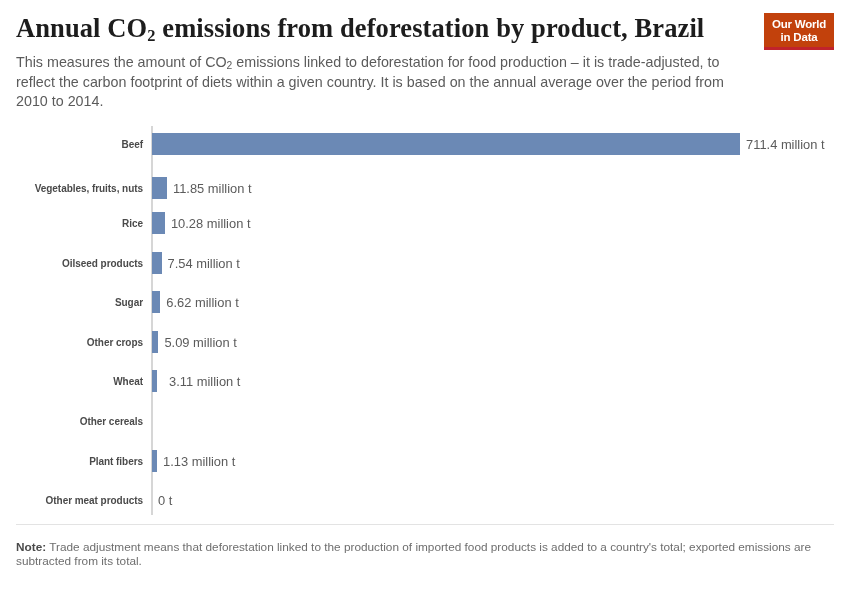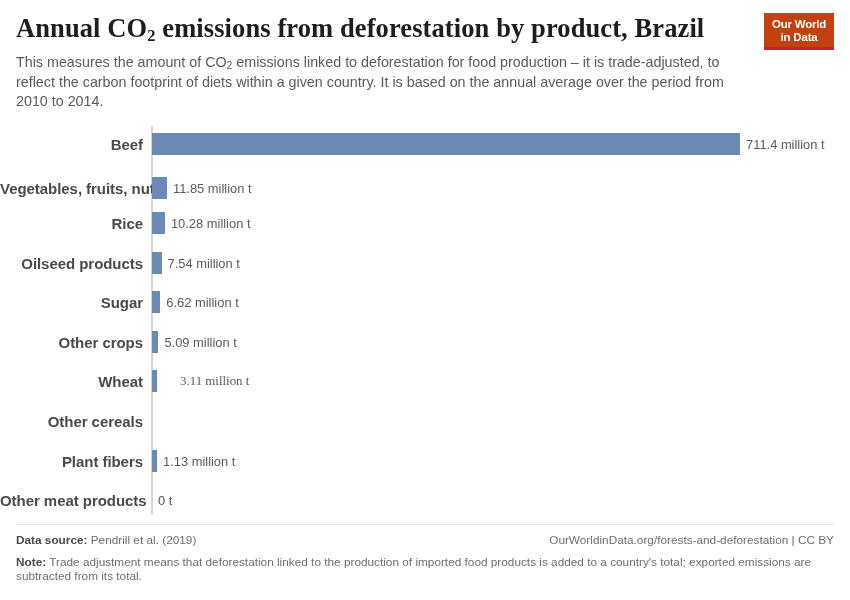--- a/index.html
+++ b/index.html
@@ -105,21 +105,21 @@
     width: 850px;
     height: 39.6px;
   }
   .bar-label {
     position: absolute;
     left: 0;
     width: 143px;
     text-align: right;
     top: 50%;
     transform: translateY(-50%);
-    font-size: 15px;
+    font-size: 10px;
     font-weight: 700;
     color: #4a4a4a;
     white-space: nowrap;
     letter-spacing: -0.05px;
   }
   .bar-track {
     position: absolute;
     left: 152px;
     top: 50%;
     transform: translateY(-50%);
@@ -241,21 +241,21 @@
           <div class="bar-label">Other crops</div>
           <div class="bar-track">
             <div class="bar-rect" style="width: 6.41844px; background: rgb(107, 137, 181);"></div>
             <div class="bar-value" style="left: 12.4184px;">5.09 million t</div>
           </div>
         </div>
         <div class="bar-row" style="top: 237.6px;">
           <div class="bar-label">Wheat</div>
           <div class="bar-track">
             <div class="bar-rect" style="width: 5px; background: rgb(107, 137, 181);"></div>
-            <div class="bar-value" style="left: 28px; font-family: Liberation Serif, serif;">3.11 million t</div>
+            <div class="bar-value" style="left: 17px;">3.11 million t</div>
           </div>
         </div>
         <div class="bar-row" style="top: 277.2px;">
           <div class="bar-label">Other cereals</div>
         </div>
         <div class="bar-row" style="top: 316.8px;">
           <div class="bar-label">Plant fibers</div>
           <div class="bar-track">
             <div class="bar-rect" style="width: 5px; background: rgb(107, 137, 181);"></div>
             <div class="bar-value" style="left: 11px;">1.13 million t</div>
@@ -264,20 +264,16 @@
         <div class="bar-row" style="top: 356.4px; padding-left: 36px;">
           <div class="bar-label">Other meat products</div>
           <div class="bar-track">
             <div class="bar-value" style="left: 6px;">0 t</div>
           </div>
         </div>
       </div>
   </div>
 
   <div class="footer">
-    <div class="footer-row">
-      <div class="footer-source"><span class="lbl">Data source:</span> <span>Pendrill et al. (2019)</span></div>
-      <div class="footer-link">OurWorldinData.org/forests-and-deforestation | CC BY</div>
-    </div>
     <div class="footer-note"><span class="lbl">Note:</span> <span>Trade adjustment means that deforestation linked to the production of imported food products is added to a country's total; exported emissions are subtracted from its total.</span></div>
   </div>
 
 </div>
 
 </body></html>

